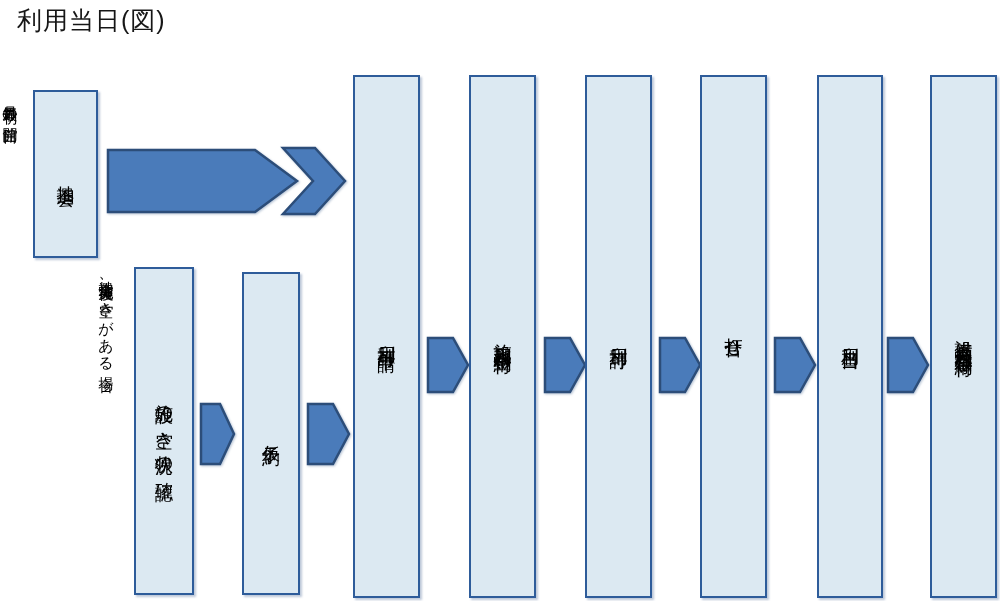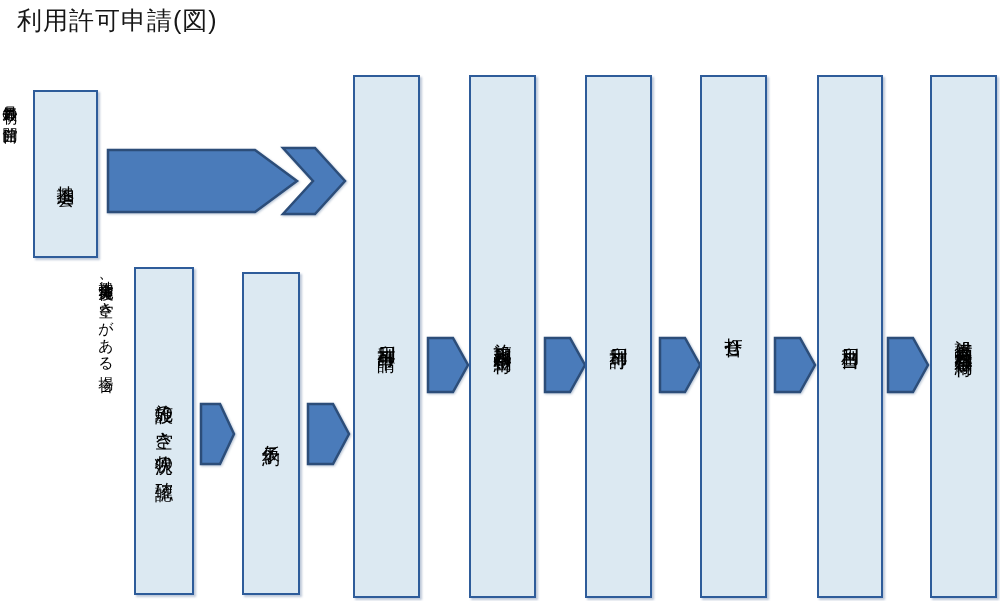--- a/index.html
+++ b/index.html
@@ -93,21 +93,21 @@
   .check-box{ left:134px; top:267px; width:60px; height:328px; }
   .branch-arrow-1{ left:199px; top:402px; width:38px; height:64px; }
   .prov-box{ left:242px; top:272px; width:58px; height:323px; }
   .branch-arrow-2{ left:306px; top:402px; width:45px; height:64px; }
 </style>
 </head>
 <body>
 
 <div class="canvas">
 
-  <div class="title">利用許可申請(図)</div>
+  <div class="title">利用当日(図)</div>
 
   <div class="side-label vtext monthly-label">毎月最初の開館日</div>
 
   <div class="node lottery-box">
     <span class="vtext">抽選会</span>
   </div>
 
   <svg class="arrow big-arrow" viewBox="0 0 246 74" aria-hidden="true">
     <polygon points="4,6 151,6 193,37 151,68 4,68"></polygon>
     <polygon points="179,4 211,4 241,37 211,70 179,70 209,37"></polygon>

